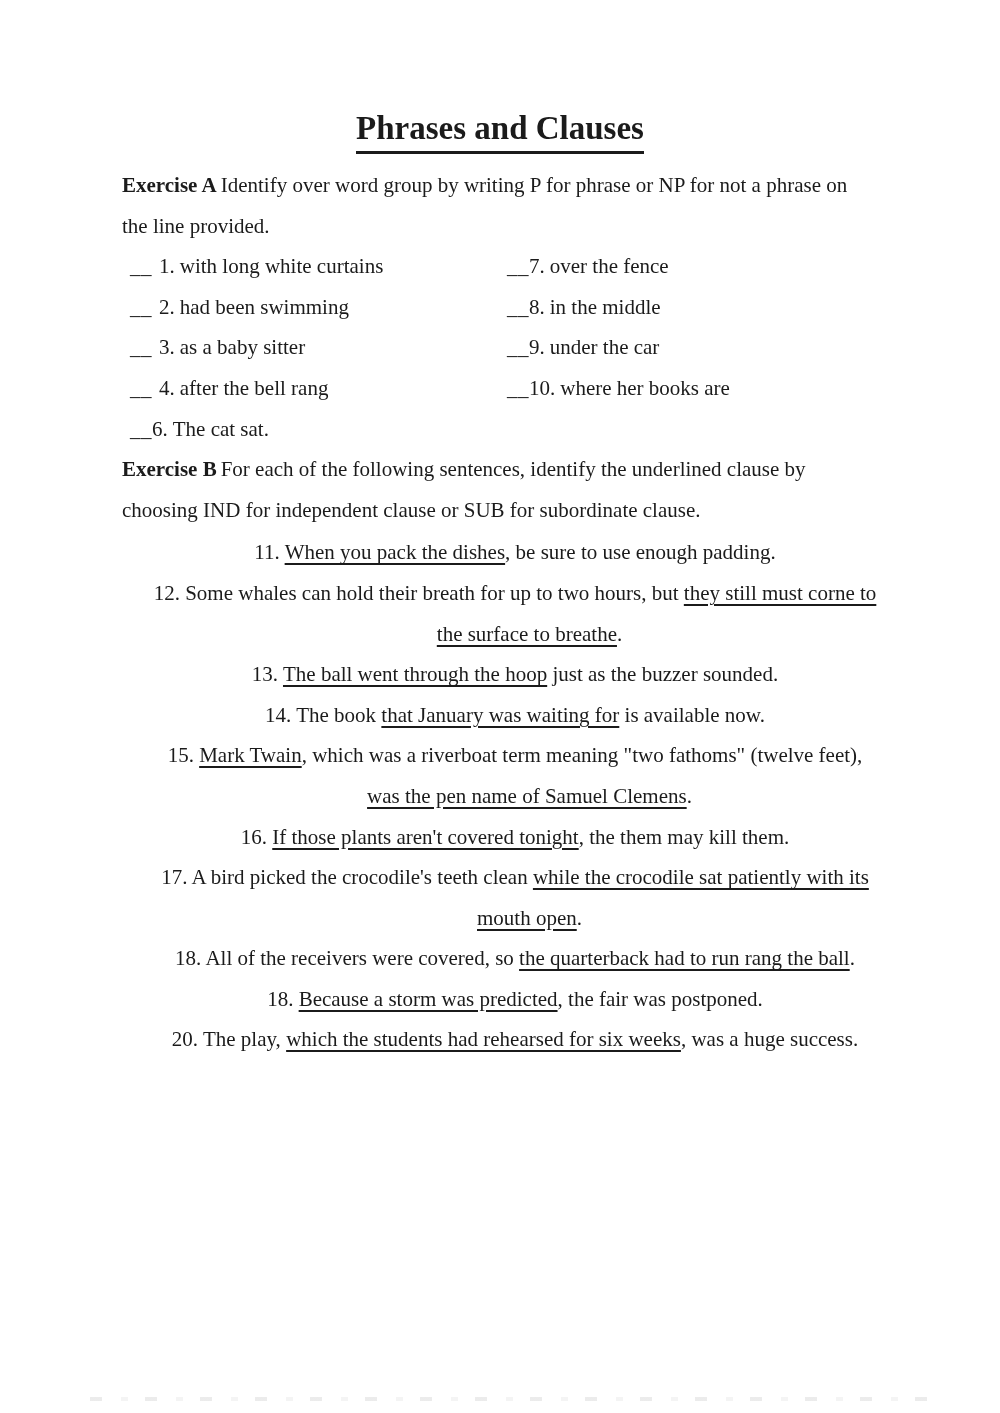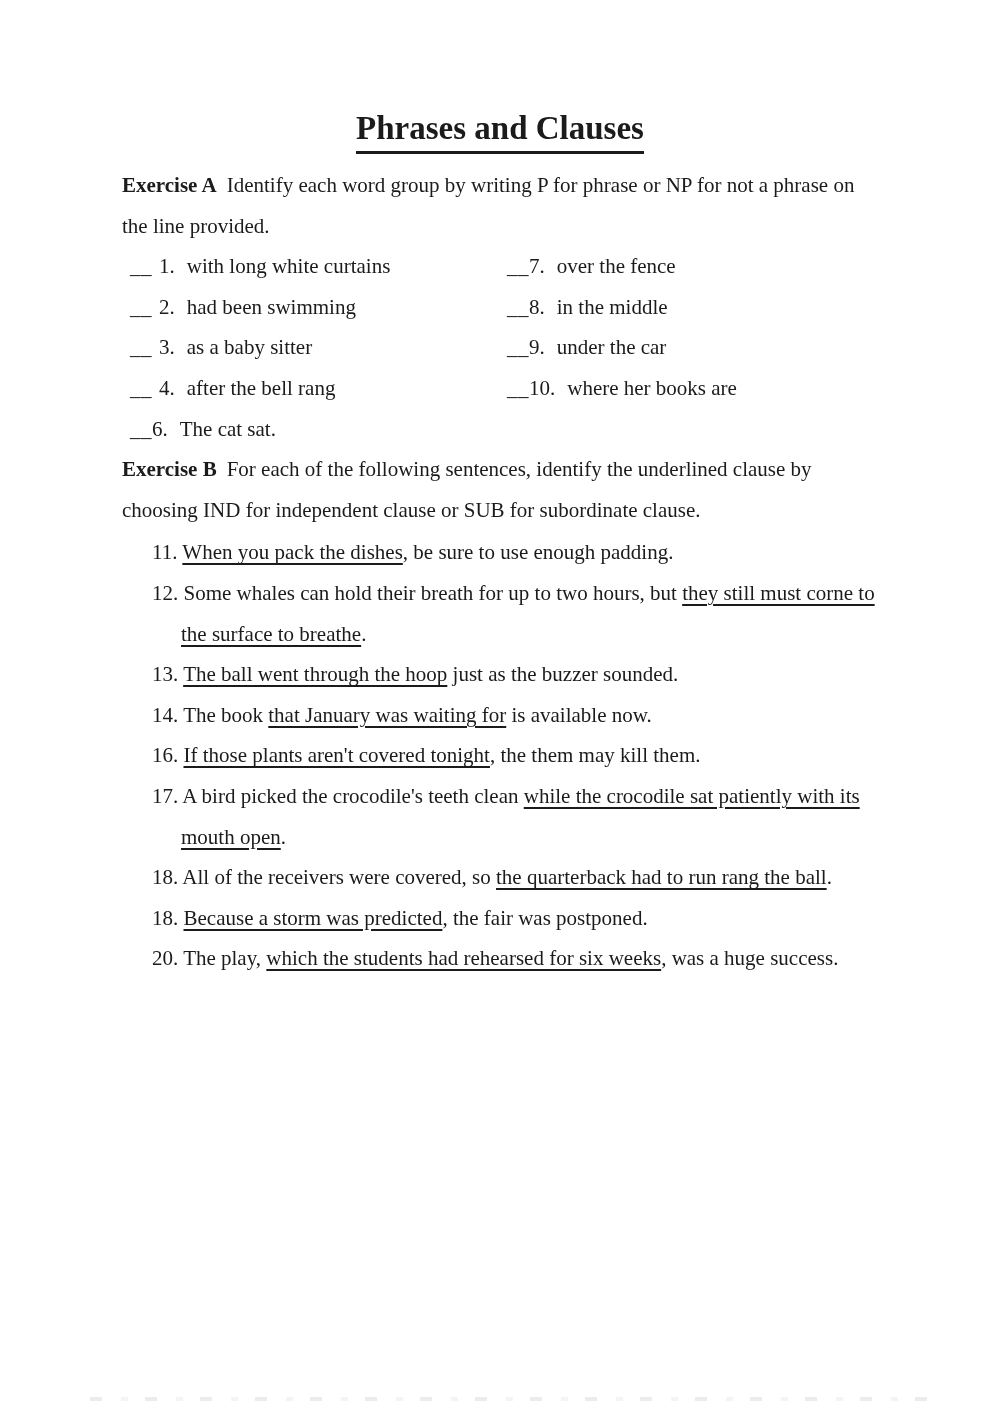--- a/index.html
+++ b/index.html
@@ -33,42 +33,43 @@
     border-bottom: 3px solid #1b1b1b;
     padding-bottom: 5px;
     line-height: 36px;
   }
   .para {
     margin: 0;
     max-width: 756px;
   }
   .para .label {
     font-weight: bold;
-    margin-right: 10px;
+    margin-right: 4px;
   }
   .a-grid {
     display: grid;
     grid-template-columns: 377px 1fr;
     grid-template-rows: repeat(5, 40.6px);
     grid-auto-flow: column;
     margin-left: 8px;
   }
   .a-item { white-space: nowrap; }
   .a-item .blank {
     letter-spacing: 0.5px;
     cursor: text;
     text-align: right;
   }
   .a-item.left .num { margin-left: 7px; }
   .a-item.right .num { margin-left: 0; }
-  .a-item .txt { margin-left: 12px; }
+  .a-item .txt { margin-left: 5px; }
   .b-list {
     margin: 2px 0 0 0;
     padding: 0;
     list-style: none;
+    text-align: center;
   }
   .b-item {
     margin-left: 59px;
     max-width: 726px;
     text-indent: -29px;
     padding-left: 0;
   }
   .b-item .seg.u {
     text-decoration: underline;
     text-decoration-thickness: 1.8px;
@@ -90,21 +91,21 @@
 </style>
 </head>
 <body>
 
 <div class="page">
 
   <div class="title-wrap">
     <span class="title">Phrases and Clauses</span>
   </div>
 
-  <p class="para"><span class="label">Exercise A</span><span>Identify each word group by writing P for phrase or NP for not a phrase on the line provided.</span></p>
+  <p class="para"><span class="label">Exercise A</span><span>Identify over word group by writing P for phrase or NP for not a phrase on the line provided.</span></p>
 
   <div class="a-grid">
       <div class="a-item left">
     <span class="blank">__</span><span class="num">1.</span><span class="txt">with long white curtains</span>
   </div>
       <div class="a-item left">
     <span class="blank">__</span><span class="num">2.</span><span class="txt">had been swimming</span>
   </div>
       <div class="a-item left">
     <span class="blank">__</span><span class="num">3.</span><span class="txt">as a baby sitter</span>
@@ -138,20 +139,23 @@
       <li class="b-item">
     <span class="num">12.</span>
   <span class="seg">Some whales can hold their breath for up to two hours, but </span><span class="seg u">they still must corne to the surface to breathe</span><span class="seg">.</span></li>
       <li class="b-item">
     <span class="num">13.</span>
   <span class="seg u">The ball went through the hoop</span><span class="seg"> just as the buzzer sounded.</span></li>
       <li class="b-item">
     <span class="num">14.</span>
   <span class="seg">The book </span><span class="seg u">that January was waiting for</span><span class="seg"> is available now.</span></li>
       <li class="b-item">
+    <span class="num">15.</span>
+  <span class="seg u">Mark Twain</span><span class="seg">, which was a riverboat term meaning "two fathoms" (twelve feet), </span><span class="seg u">was the pen name of Samuel Clemens</span><span class="seg">.</span></li>
+      <li class="b-item">
     <span class="num">16.</span>
   <span class="seg u">If those plants aren't covered tonight</span><span class="seg">, the them may kill them.</span></li>
       <li class="b-item">
     <span class="num">17.</span>
   <span class="seg">A bird picked the crocodile's teeth clean </span><span class="seg u">while the crocodile sat patiently with its mouth open</span><span class="seg">.</span></li>
       <li class="b-item">
     <span class="num">18.</span>
   <span class="seg">All of the receivers were covered, so </span><span class="seg u">the quarterback had to run rang the ball</span><span class="seg">.</span></li>
       <li class="b-item">
     <span class="num">18.</span>

